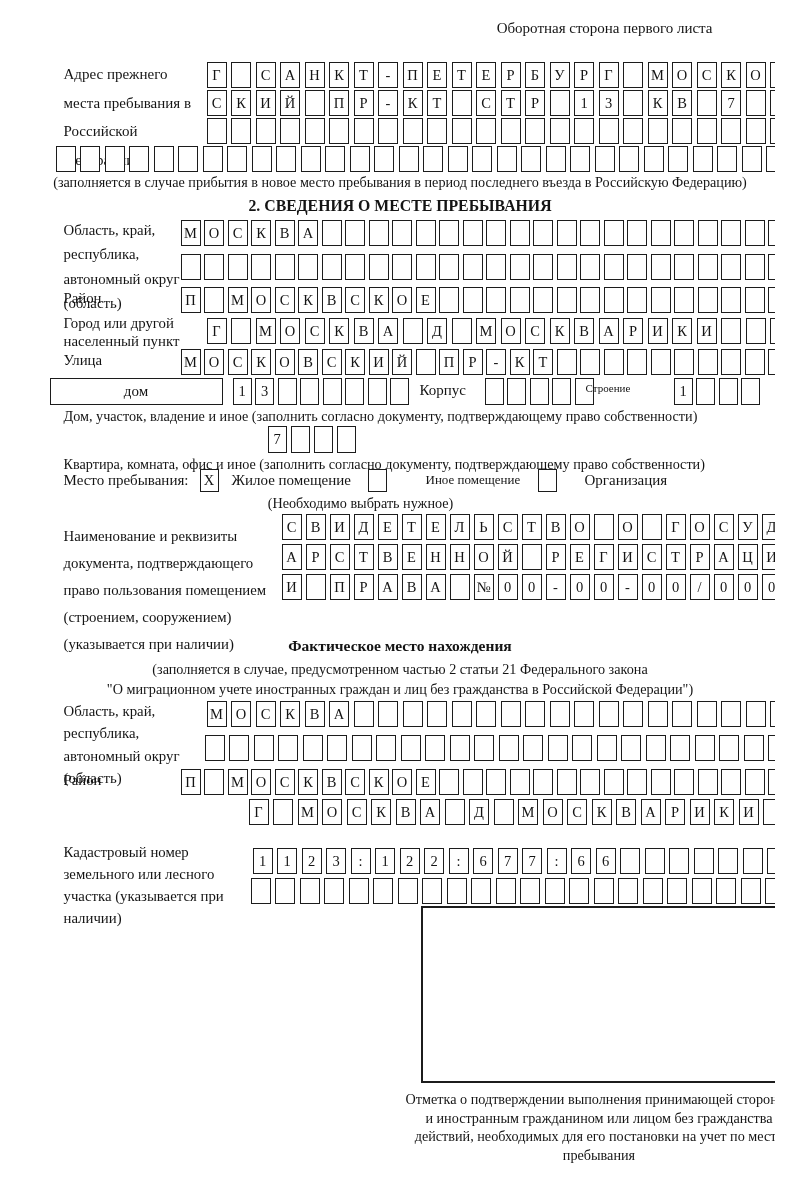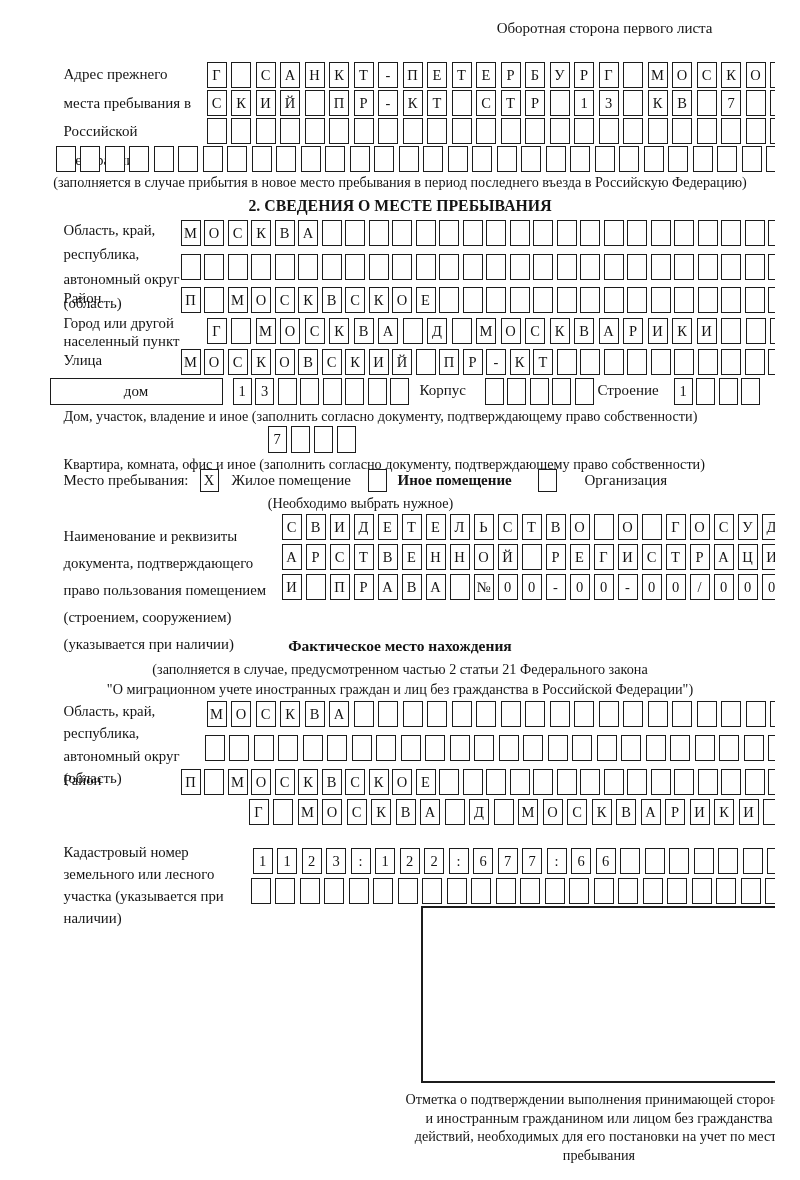--- a/index.html
+++ b/index.html
@@ -315,42 +315,42 @@
       <span class="cell"></span>
     </div>
   <div class="lbl" style="left:394px; top:382px; font-size:15px;">Корпус</div>
   <div class="cells g35 small" style="left:459px; top:378px;">
       <span class="cell"></span>
       <span class="cell"></span>
       <span class="cell"></span>
       <span class="cell"></span>
       <span class="cell"></span>
     </div>
-  <div class="lbl" style="left:572px; top:382px; font-size:15px;">Строение</div>
+  <div class="lbl" style="left:560px; top:382px; font-size:11px;">Строение</div>
   <div class="cells g35 small" style="left:648px; top:378px;">
       <span class="cell">1</span>
       <span class="cell"></span>
       <span class="cell"></span>
       <span class="cell"></span>
     </div>
   <div class="cap" style="left:38px; top:408px;">Дом, участок, владение и иное (заполнить согласно документу, подтверждающему право собственности)</div>
 
   <div class="cells kv" style="left:242px; top:426px;">
       <span class="cell">7</span>
       <span class="cell"></span>
       <span class="cell"></span>
       <span class="cell"></span>
     </div>
   <div class="cap" style="left:38px; top:456px;">Квартира, комната, офис и иное (заполнить согласно документу, подтверждающему право собственности)</div>
 
   <div class="lbl" style="left:38px; top:472px; font-size:15px;">Место пребывания:</div>
   <span class="chk" style="left:174px; top:469px;">X</span>
   <div class="lbl" style="left:206px; top:472px; font-size:15px;">Жилое помещение</div>
   <span class="chk" style="left:342px; top:469px;"></span>
-  <div class="lbl" style="left:372px; top:472px; font-size:15px;font-weight:bold;">Иное помещение</div>
+  <div class="lbl" style="left:400px; top:472px; font-size:13px;">Иное помещение</div>
   <span class="chk" style="left:512px; top:469px;"></span>
   <div class="lbl" style="left:559px; top:472px; font-size:15px;">Организация</div>
   <div class="cap" style="left:150px; top:495px; width:370px; text-align:center;">(Необходимо выбрать нужное)</div>
 
   <div class="lbl" style="left:38px; top:515px; width:208px; line-height:27px;margin-top:8px;">Наименование и реквизиты документа, подтверждающего право пользования помещением (строением, сооружением) (указывается при наличии)</div>
   <div class="cells" style="left:256px; top:514px;">
       <span class="cell">С</span>
       <span class="cell">В</span>
       <span class="cell">И</span>
       <span class="cell">Д</span>

